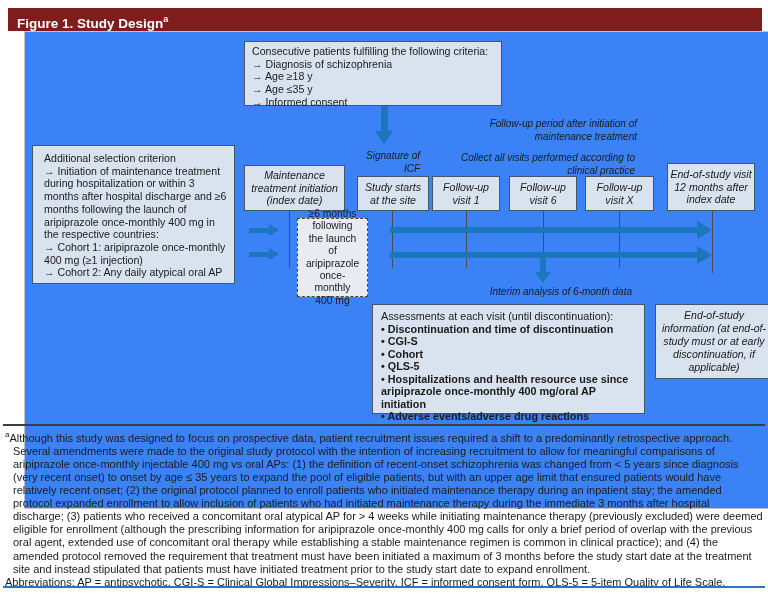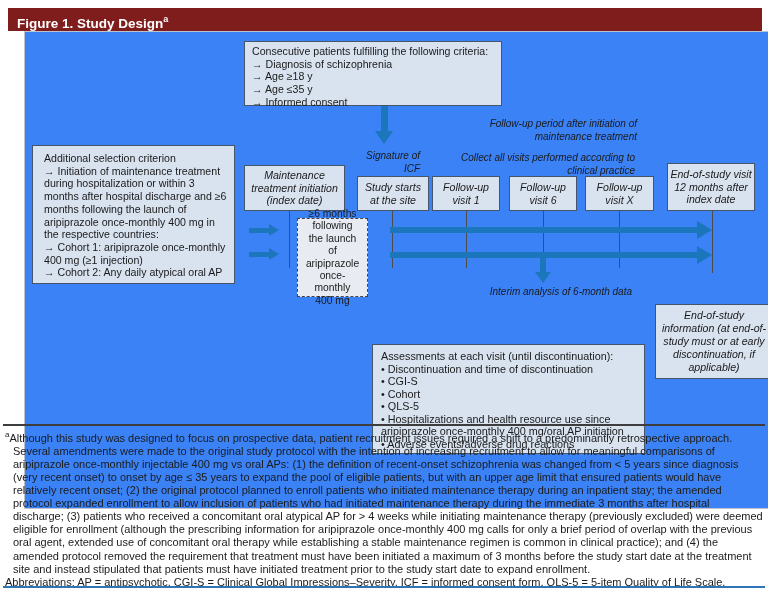--- a/index.html
+++ b/index.html
@@ -35,21 +35,21 @@
   .shaft-h.small { height:5px; }
   .head-r.small { border-top:6px solid transparent; border-bottom:6px solid transparent;
                   border-left:10px solid #1b76bc; }
   .shaft-v { position:absolute; background:#1b76bc; z-index:2; }
   .head-d  { position:absolute; width:0; height:0; border-left:9px solid transparent;
              border-right:9px solid transparent; border-top:13px solid #1b76bc; z-index:2; }
   .head-d.small { border-left:8px solid transparent; border-right:8px solid transparent;
                   border-top:11px solid #1b76bc; }
 
   .assess-title { margin:0 0 0 0; }
-  .assess-item  { margin:0; }
+  .assess-item  { margin:0;font-weight:bold; }
 
   .fn-rule { position:absolute; left:3px; top:424px; width:762px; height:2px; background:#3d3d3d; }
   .footnote { position:absolute; left:3px; top:428px; width:762px; font-size:11px;
               line-height:13.1px; color:#1b1b1b; }
   .footnote p { margin:0; }
   .footnote .fn { padding:0 2px 0 10px; text-indent:-8px; }
   .footnote .abbr { padding:0 2px 0 2px; }
   .footnote sup { font-size:8px; }
   .bottom-rule { position:absolute; left:3px; top:586px; width:762px; height:2px; background:#2e75b6; }
 </style>
@@ -135,21 +135,21 @@
       <div class="shaft-h" style="left:365px; top:220px; width:307px;"></div>
       <div class="head-r" style="left:672px; top:214px;"></div>
     </div>
 
     <div>
       <div class="shaft-v" style="left:515px; top:226px; width:6px; height:14px;"></div>
       <div class="head-d small" style="left:510px; top:240px;"></div>
     </div>
     <div class="ital" style="left:402px; top:253px; width:205px;">Interim analysis of 6-month data</div>
 
-    <div class="box" style="left:347px; top:272px; width:273px; height:110px; padding:5px 8px; font-size:10.8px; line-height:12.5px;margin-top:40px;">
+    <div class="box" style="left:347px; top:272px; width:273px; height:110px; padding:5px 8px; font-size:10.8px; line-height:12.5px;">
       <p class="assess-title">Assessments at each visit (until discontinuation):</p>
       <p class="assess-item">• Discontinuation and time of discontinuation</p>
       <p class="assess-item">• CGI-S</p>
       <p class="assess-item">• Cohort</p>
       <p class="assess-item">• QLS-5</p>
       <p class="assess-item">• Hospitalizations and health resource use since aripiprazole once-monthly 400 mg/oral AP initiation</p>
       <p class="assess-item">• Adverse events/adverse drug reactions</p>
     </div>
 
     <div class="box center" style="left:630px; top:272px; width:118px; height:75px; line-height:12.9px;">

